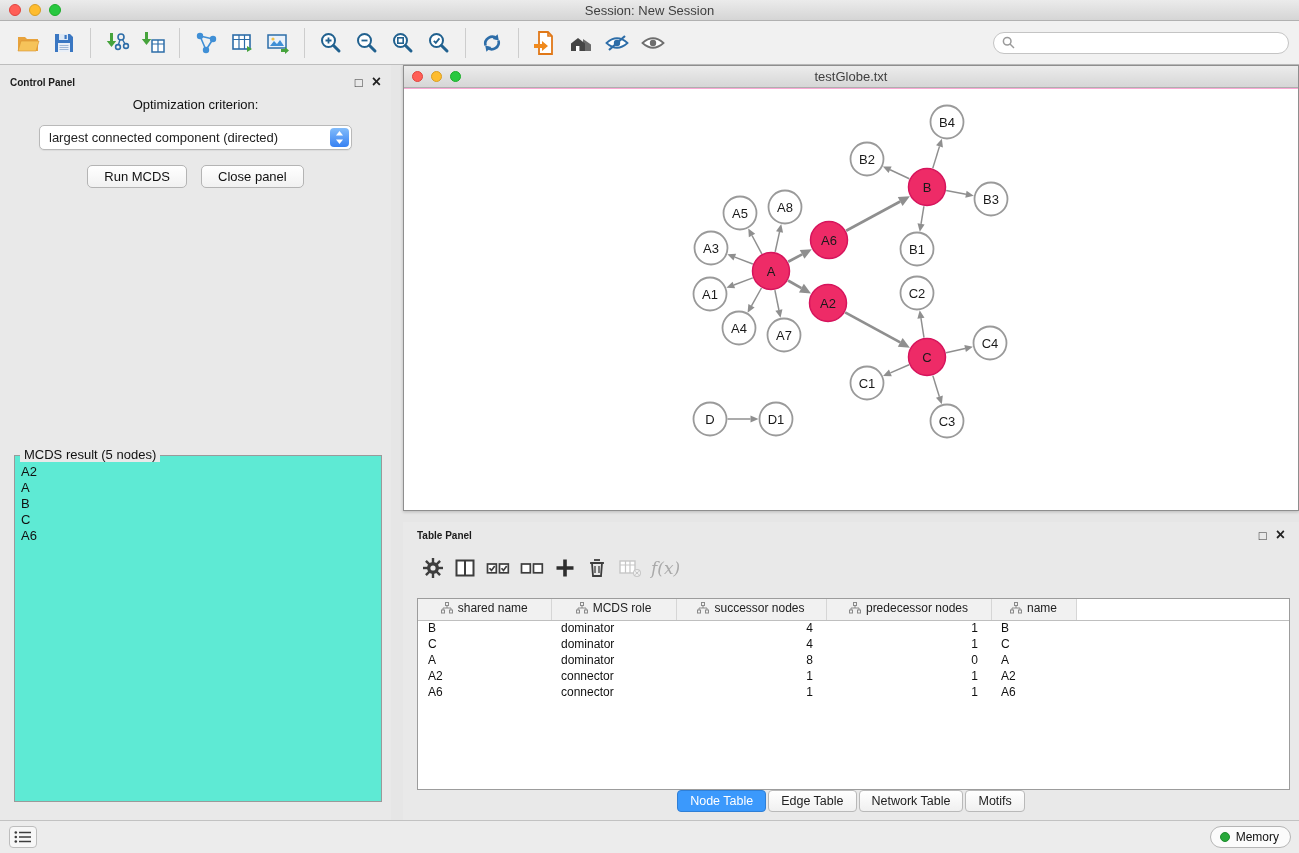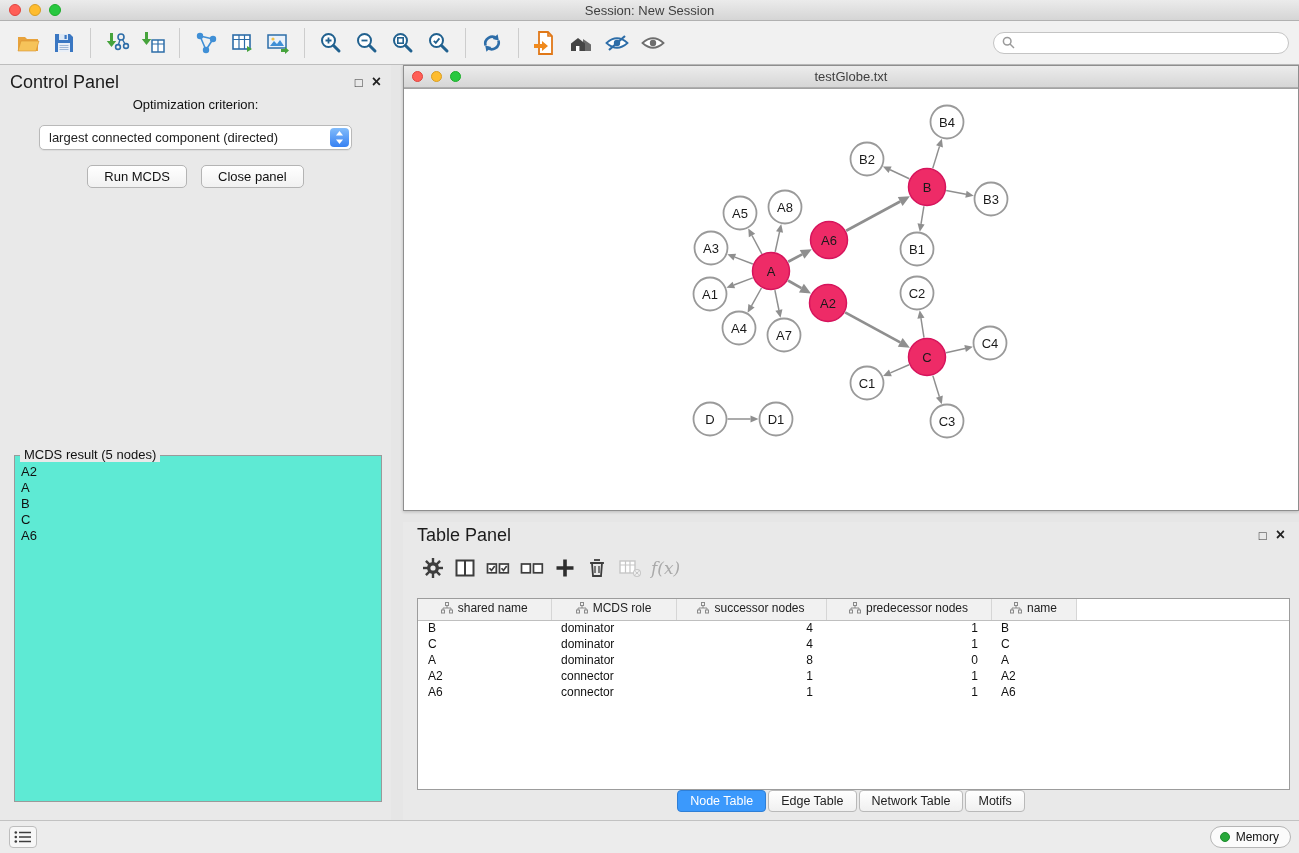--- a/index.html
+++ b/index.html
@@ -27,21 +27,21 @@
     border-radius:11px; display:flex; align-items:center; padding:0 8px; gap:5px; }
   .search-box input { border:none; outline:none; flex:1; font-size:12px; background:transparent;
     font-family:"Liberation Sans",sans-serif; }
 
   
   .main { position:absolute; top:65px; left:0; right:0; bottom:33px; }
 
   
   .control-panel { position:absolute; left:0; top:0; width:391px; height:100%; background:#e9e9e9; padding-top:6px; }
   .panel-header { display:flex; align-items:center; padding:0 10px; height:22px; }
-  .panel-title { font-size:18px; color:#1c1c1c; }
+  .panel-title { font-size:10px; color:#1c1c1c;font-weight:bold; }
   .panel-btns { margin-left:auto; display:flex; gap:9px; align-items:center; }
   .float-btn { font-size:13px; color:#333; cursor:default; }
   .close-btn { font-size:16px; font-weight:700; color:#222; line-height:12px; cursor:default; }
   .seg-tabs { display:flex; justify-content:center; margin-top:8px; }
   .seg { font-size:13px; padding:2px 13px; background:linear-gradient(#fefefe,#ededed);
     border:1px solid #a9a9a9; border-right:none; color:#222; }
   .seg:first-child { border-radius:5px 0 0 5px; }
   .seg:last-child { border-radius:0 5px 5px 0; border-right:1px solid #a9a9a9; }
   .seg.active { background:#3b99fc; color:#fff; border-color:#2f7fd6; }
   .opt-label { text-align:center; margin-top:4px; font-size:13px; color:#111; }
@@ -54,21 +54,21 @@
   .btn-row { display:flex; justify-content:center; gap:14px; margin-top:15px; }
   .mac-btn { font-family:"Liberation Sans",sans-serif; font-size:13px; padding:3px 16px;
     background:linear-gradient(#ffffff,#f1f1f1); border:1px solid #b4b4b4; border-radius:5px; color:#111; }
   .groupbox { position:absolute; left:14px; right:9px; top:390px; bottom:18px; border:1px solid #9a9a9a;
     background:#5eead4; }
   .legend { position:absolute; top:-9px; left:5px; background:#e9e9e9; padding:0 4px; font-size:13px; color:#111; }
   .result-list { padding:8px 6px; font-size:13px; line-height:16px; color:#111; }
 
   
   .network-window { position:absolute; left:403px; top:0; width:896px; height:446px;
-    border:1px solid #8e8e8e; background:#a3a3a3; box-shadow:0 1px 3px rgba(0,0,0,.2); }
+    border:1px solid #8e8e8e; background:#f9a8d4; box-shadow:0 1px 3px rgba(0,0,0,.2); }
   .net-titlebar { position:relative; height:22px; background:linear-gradient(#ececec,#d6d6d6);
     border-bottom:1px solid #aeaeae; display:flex; align-items:center; justify-content:center; }
   .net-titlebar .lights { top:5px; left:8px; }
   .net-titlebar .light { width:11px; height:11px; }
   .net-title { font-size:13px; color:#3f3f3f; }
   .net-canvas { position:absolute; left:0; top:23px; right:0; bottom:0; background:#fff; overflow:hidden; }
 
   
   .table-panel { position:absolute; left:403px; top:457px; width:896px; height:298px; background:#e9e9e9; }
   .table-panel .panel-header { padding:0 14px 0 14px; height:26px; }

